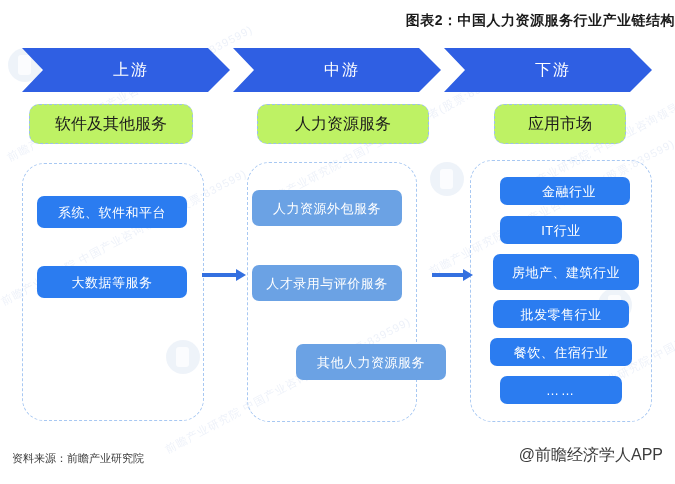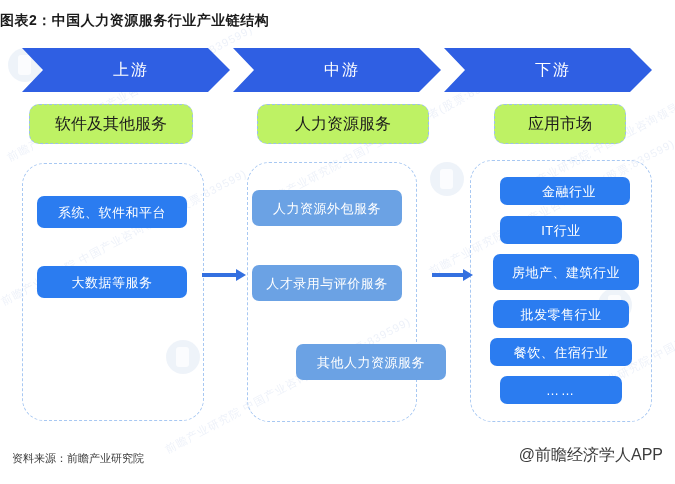--- a/index.html
+++ b/index.html
@@ -51,21 +51,21 @@
     background: #ffffff;
     opacity: .75;
   }
 
   
   #chart-title {
     position: absolute;
     top: 12px;
     left: 0;
     width: 675px;
-    text-align: left;
+    text-align: right;
     font-size: 14px;
     font-weight: bold;
     color: #1b1b1b;
     letter-spacing: .5px;
     z-index: 4;
   }
 
   
   .chevron-band {
     position: absolute;

